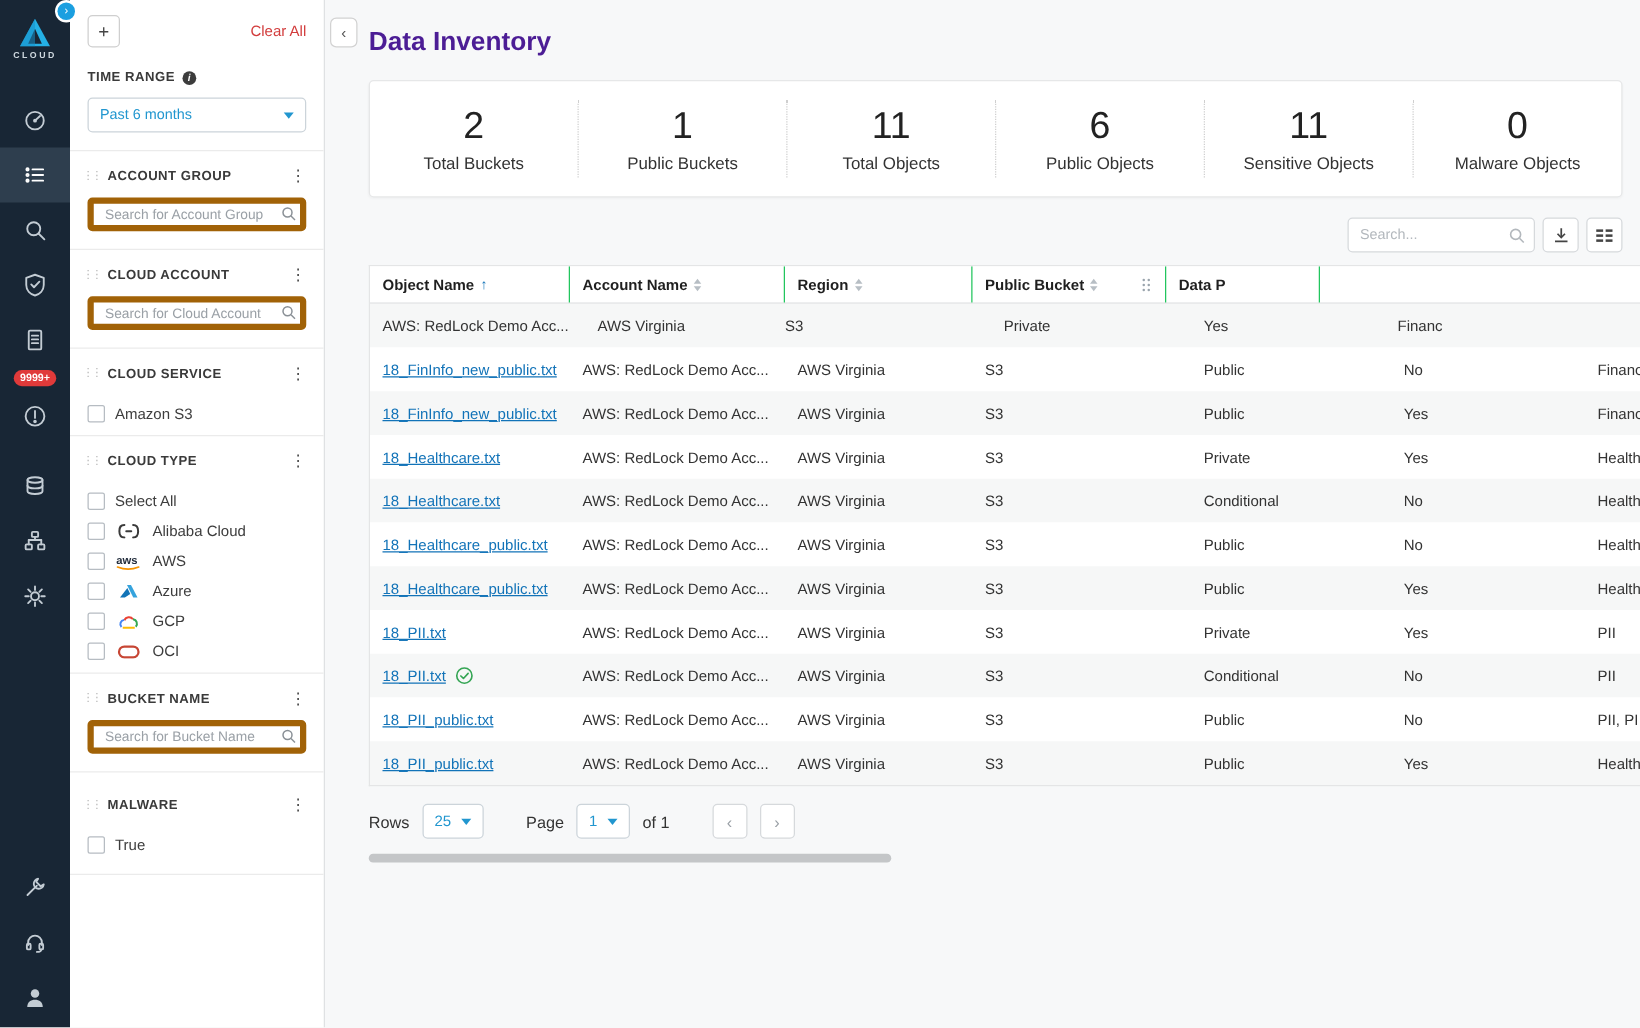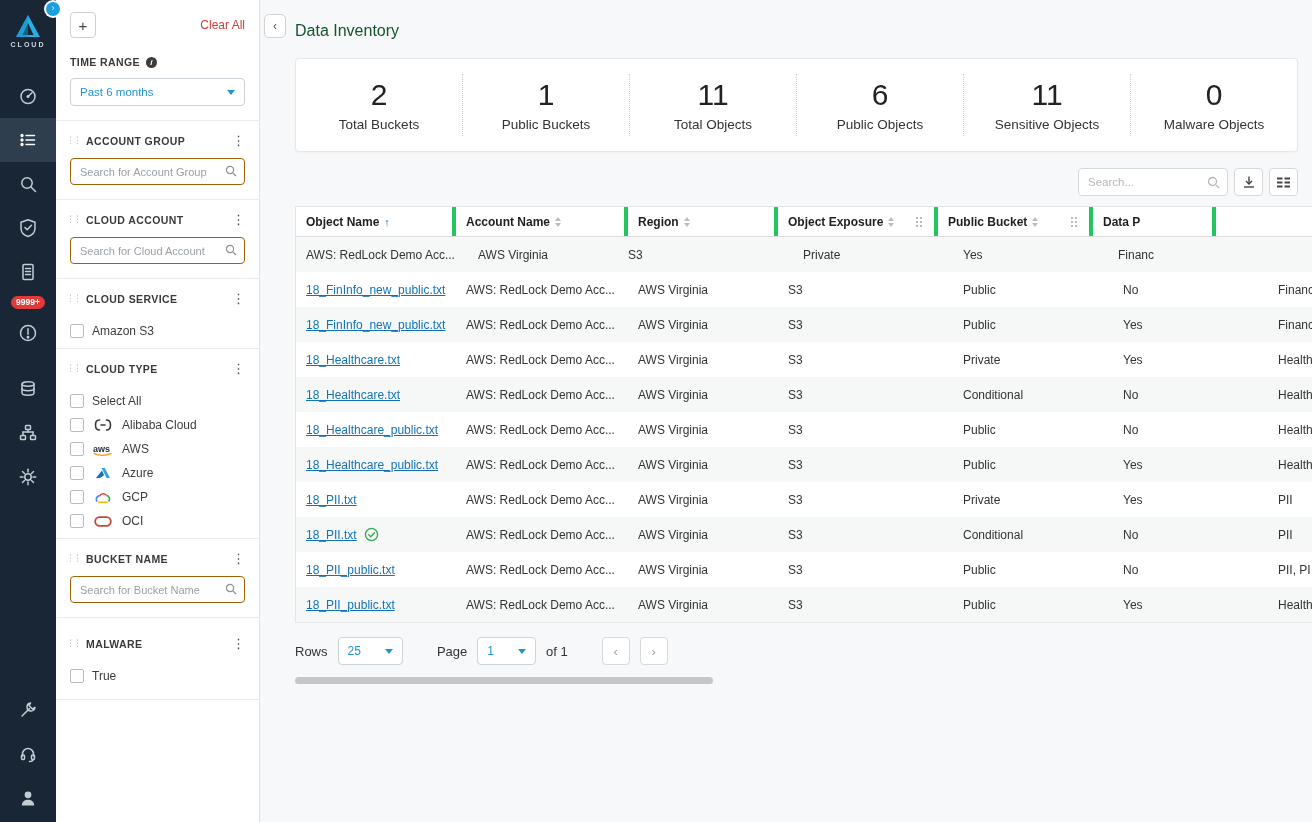--- a/index.html
+++ b/index.html
@@ -61,40 +61,40 @@
   .caret-down {
     width:0; height:0; border-left:4px solid transparent; border-right:4px solid transparent;
     border-top:5px solid #2196cf;
   }
   .fs-divider { border-top:1px solid #ebebeb; margin:0; }
   .section-head { display:flex; align-items:center; gap:6px; padding:12px 10px 8px 10px; }
   .drag-dots { color:#b5b5b5; font-size:9px; letter-spacing:-2px; cursor:grab; line-height:1; }
   .kebab { margin-left:auto; color:#4a4a4a; font-size:13px; cursor:pointer; padding:0 4px; }
   .search-box { position:relative; margin:2px 14px 14px 14px; }
   .search-box input {
-    width:100%; height:27px; border:1px solid #a16207; border-radius:4px;
+    width:100%; height:27px; border:5px solid #a16207; border-radius:4px;
     padding:0 26px 0 9px; font-size:11px; color:#333; font-family:"Liberation Sans",sans-serif;
     outline:none; background:#fff;
   }
   .search-box input::placeholder { color:#9aa0a6; }
   .search-box svg { position:absolute; right:8px; top:7px; }
   .opt-row { display:flex; align-items:center; gap:8px; margin:10px 14px; color:#3d3d3d; font-size:12px; }
   .opt-row input[type=checkbox] {
     appearance:none; -webkit-appearance:none; width:14px; height:14px; flex:none;
     border:1px solid #b6bcc2; border-radius:2px; background:#fff; margin:0; cursor:pointer;
   }
   .ct-icon { width:22px; display:flex; justify-content:center; align-items:center; flex:none; }
   
   .main { flex:1; position:relative; height:822px; overflow:hidden; }
   .collapse-btn {
     position:absolute; left:4px; top:14px; width:22px; height:24px;
     border:1px solid #d2d2d2; border-radius:5px; background:#fff; color:#555;
     font-size:12px; cursor:pointer; line-height:1; padding:0;
   }
-  .page-title { font-size:16px; color:#14532d; margin:22px 0 18px 35px; font-weight:normal; }
+  .page-title { font-size:21px; color:#4c1d95; margin:22px 0 18px 35px; font-weight:bold; }
   .stats-card {
     margin:0 14px 0 35px; background:#fff; border:1px solid #e6e7e8; border-radius:4px;
     display:flex; padding:15px 0; box-shadow:0 1px 2px rgba(0,0,0,.03);
   }
   .stat { flex:1; text-align:center; border-right:1px dotted #cfcfcf; padding:4px 0; }
   .stat:last-child { border-right:none; }
   .stat .v { font-size:30px; color:#222; line-height:1.1; }
   .stat .l { font-size:13.5px; color:#333; margin-top:6px; }
   .table-toolbar { display:flex; justify-content:flex-end; align-items:center; gap:6px; margin:16px 14px 10px 35px; }
   .tbl-search { position:relative; }
@@ -111,41 +111,41 @@
   }
   
   .table-wrap {
     margin-left:35px; width:1017px; background:#fff;
     border:1px solid #e4e5e6; border-right:none; overflow:hidden;
   }
   .ttable { min-width:1095px; }
   .thead { display:flex; background:#fff; border-bottom:1px solid #dcdedf; height:30px; }
   .th {
     display:flex; align-items:center; gap:5px; padding:0 10px; font-size:12px; font-weight:bold;
-    color:#1f1f1f; border-right:4px solid #22c55e; cursor:pointer; flex:none;
+    color:#1f1f1f; border-right:1px solid #22c55e; cursor:pointer; flex:none;
   }
   .th .flex { flex:1; }
   .c0 { width:160px; } .c1 { width:172px; } .c2 { width:150px; } .c3 { width:175px; }
   .c4 { width:160px; } .c5 { width:155px; } .c6 { width:123px; }
   .sort-asc { color:#1273b8; font-size:11px; font-weight:bold; }
   .sort-dual { display:flex; flex-direction:column; align-items:center; gap:2px; }
   .tri-u { width:0; height:0; border-left:3.5px solid transparent; border-right:3.5px solid transparent; border-bottom:4px solid #b7bec4; }
   .tri-d { width:0; height:0; border-left:3.5px solid transparent; border-right:3.5px solid transparent; border-top:4px solid #b7bec4; }
   .grid-dots { width:2px; height:2px; background:#9aa4ad; border-radius:50%;
     box-shadow:4px 0 0 #9aa4ad, 0 4px 0 #9aa4ad, 4px 4px 0 #9aa4ad, 0 8px 0 #9aa4ad, 4px 8px 0 #9aa4ad;
     margin-right:6px; margin-top:-8px; }
   .trow { display:flex; height:35px; align-items:stretch; background:#fff; }
   .trow.alt { background:#f6f7f7; }
   .td { display:flex; align-items:center; padding:0 10px; font-size:12px; color:#333; flex:none; overflow:hidden; white-space:nowrap; }
   .td a { color:#1273b8; text-decoration:underline; cursor:pointer; }
   .td .check { margin-left:7px; flex:none; }
   
   .pagination { display:flex; align-items:center; gap:10px; margin:14px 12px 0 35px; font-size:13px; color:#333; }
   .pg-select {
-    display:flex; align-items:center; gap:24px; border:1px solid #ccd4da; border-radius:4px;
+    display:flex; align-items:center; gap:8px; border:1px solid #ccd4da; border-radius:4px;
     height:28px; padding:0 9px; cursor:pointer; background:#fff;justify-content:flex-end;
   }
   .pg-select span { color:#2196cf; font-size:12px; }
   .pg-btn {
     width:28px; height:28px; border:1px solid #d6d9dc; border-radius:4px; background:#fff;
     color:#9aa0a6; font-size:13px; cursor:pointer; padding:0; line-height:1;
   }
   .pg-gap { width:14px; }
   .h-scroll-track { margin:12px 0 0 35px; width:1017px; height:7px; }
   .h-scroll-thumb { width:418px; height:7px; border-radius:4px; background:#c4c6c8; cursor:pointer; }
@@ -478,29 +478,20 @@
               <span class="tri-d"></span>
             </span>
         </div>
         <div class="th c2">
           <span>Region</span>
           <span class="sort-dual">
               <span class="tri-u"></span>
               <span class="tri-d"></span>
             </span>
         </div>
-        <div class="th c4">
-          <span>Object Exposure</span>
-          <span class="sort-dual">
-              <span class="tri-u"></span>
-              <span class="tri-d"></span>
-            </span>
-          <span class="flex"></span>
-            <span class="grid-dots"></span>
-        </div>
         <div class="th c5">
           <span>Public Bucket</span>
           <span class="sort-dual">
               <span class="tri-u"></span>
               <span class="tri-d"></span>
             </span>
           <span class="flex"></span>
             <span class="grid-dots"></span>
         </div>
         <div class="th c6">

